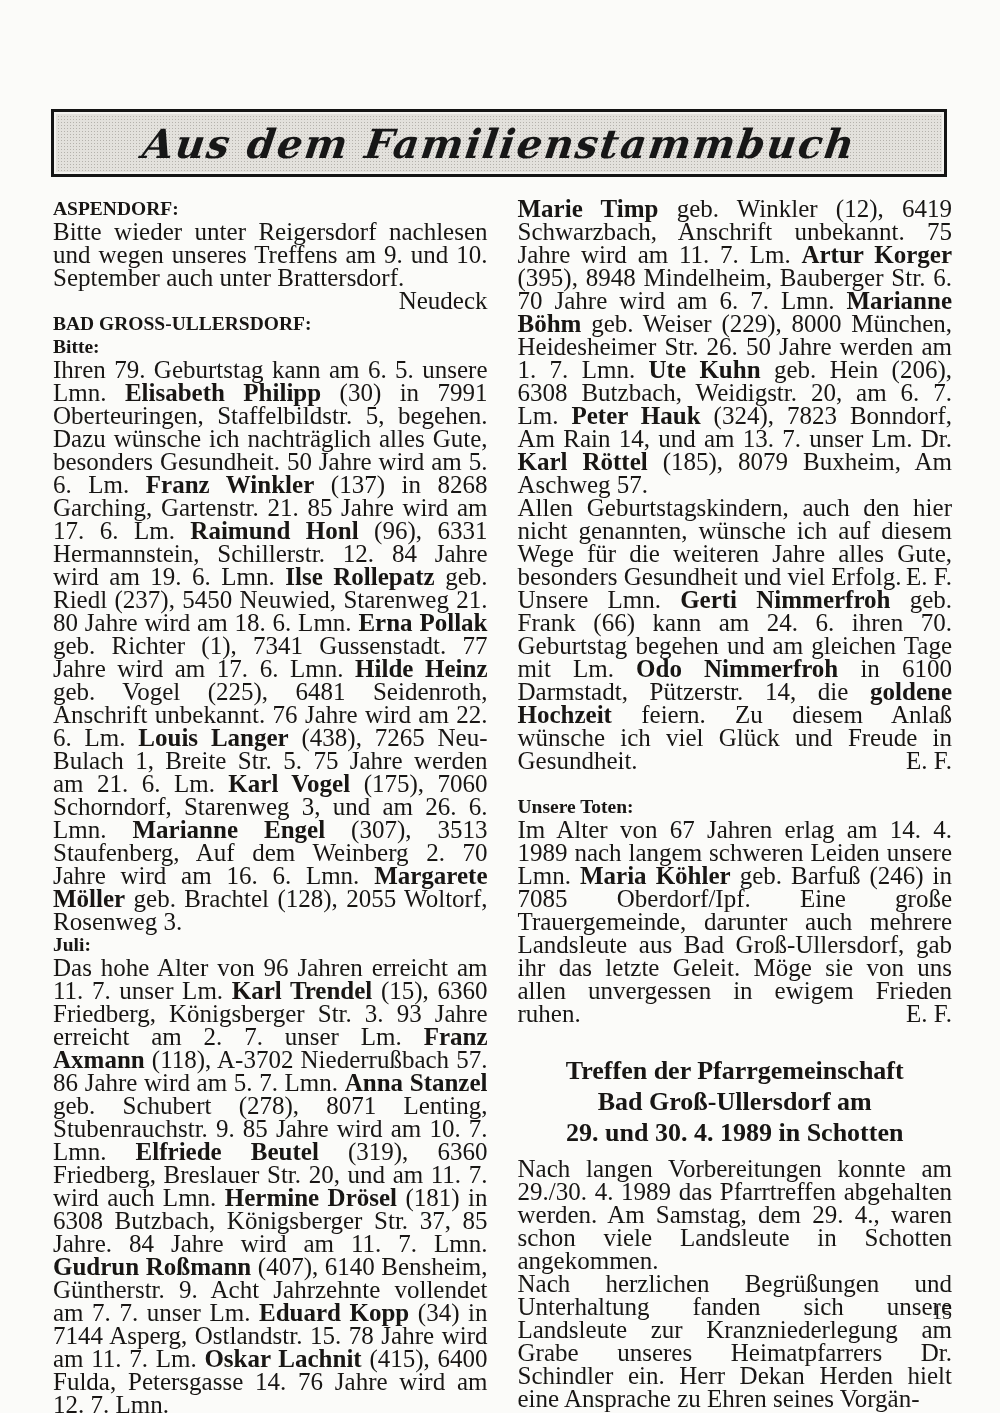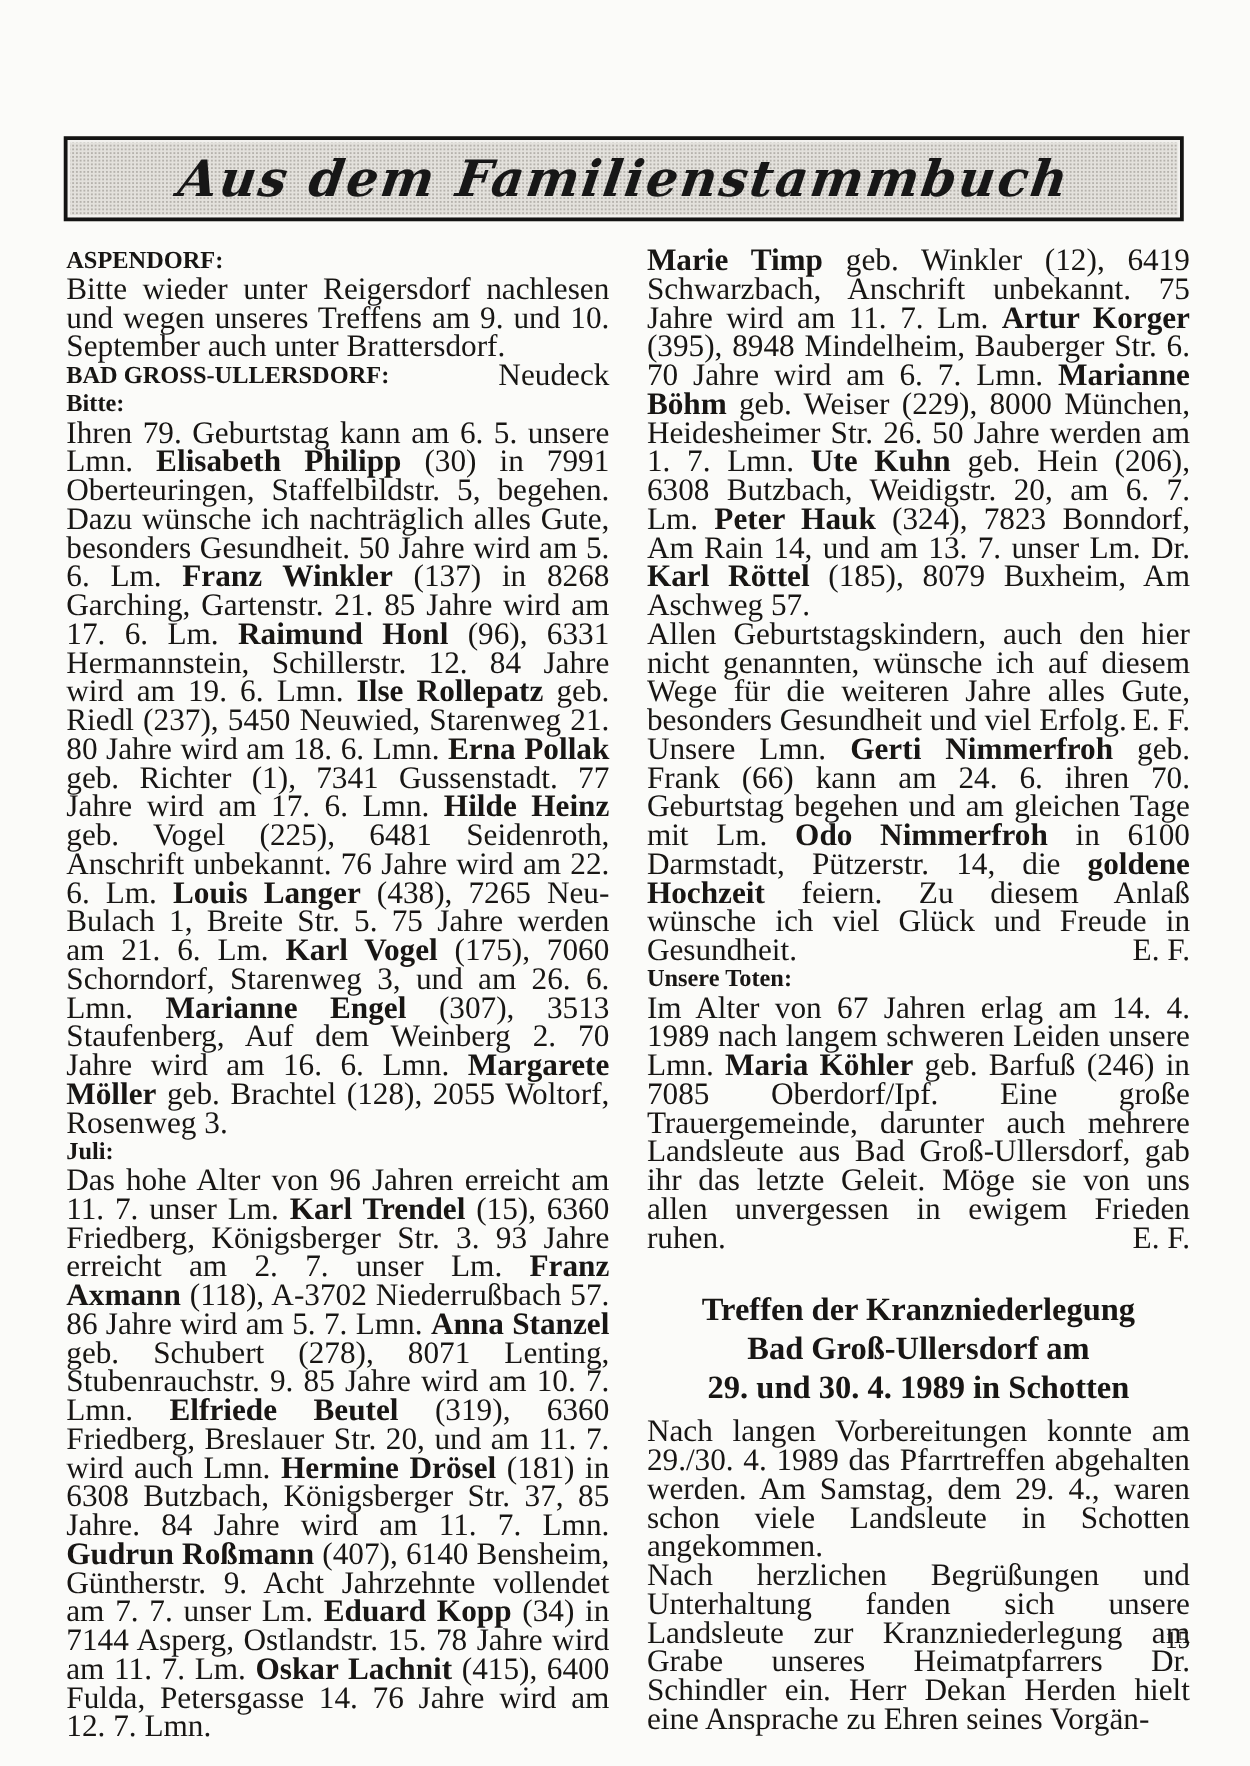--- a/index.html
+++ b/index.html
@@ -45,21 +45,21 @@
     margin:0;
     font-size:25px;line-height:23px;
     text-align:justify;
     hyphens:auto;
   }
   .para .b{font-weight:700;}
   .sig{float:right;}
   .block-heading,.block-subheading{
     margin:0;font-size:19.5px;line-height:23px;font-weight:700;
   }
-  .block-heading.gap{}
+  .block-heading.gap{margin-top:23px;}
   .center-heading{
     margin:30px 0 9px 0;
     font-size:26px;line-height:31px;font-weight:700;
     text-align:center;
   }
 
   .page-number{
     position:absolute;left:53px;top:1301px;width:899px;
     text-align:right;font-size:20px;line-height:23px;
   }
@@ -83,21 +83,21 @@
         <h3 class="block-subheading">Juli:</h3>
         <p class="para"><span>Das hohe Alter von 96 Jahren erreicht am 11. 7. unser Lm. </span><span class="b">Karl Trendel</span><span> (15), 6360 Friedberg, Königsberger Str. 3. 93 Jahre erreicht am 2. 7. unser Lm. </span><span class="b">Franz Axmann</span><span> (118), A-3702 Niederrußbach 57. 86 Jahre wird am 5. 7. Lmn. </span><span class="b">Anna Stanzel</span><span> geb. Schubert (278), 8071 Lenting, Stubenrauchstr. 9. 85 Jahre wird am 10. 7. Lmn. </span><span class="b">Elfriede Beutel</span><span> (319), 6360 Friedberg, Breslauer Str. 20, und am 11. 7. wird auch Lmn. </span><span class="b">Hermine Drösel</span><span> (181) in 6308 Butzbach, Königsberger Str. 37, 85 Jahre. 84 Jahre wird am 11. 7. Lmn. </span><span class="b">Gudrun Roßmann</span><span> (407), 6140 Bensheim, Güntherstr. 9. Acht Jahrzehnte vollendet am 7. 7. unser Lm. </span><span class="b">Eduard Kopp</span><span> (34) in 7144 Asperg, Ostlandstr. 15. 78 Jahre wird am 11. 7. Lm. </span><span class="b">Oskar Lachnit</span><span> (415), 6400 Fulda, Petersgasse 14. 76 Jahre wird am 12. 7. Lmn.</span></p>
       </div>
     <div class="col">
         <p class="para"><span class="b">Marie Timp</span><span> geb. Winkler (12), 6419 Schwarzbach, Anschrift unbekannt. 75 Jahre wird am 11. 7. Lm. </span><span class="b">Artur Korger</span><span> (395), 8948 Mindelheim, Bauberger Str. 6. 70 Jahre wird am 6. 7. Lmn. </span><span class="b">Marianne Böhm</span><span> geb. Weiser (229), 8000 München, Heidesheimer Str. 26. 50 Jahre werden am 1. 7. Lmn. </span><span class="b">Ute Kuhn</span><span> geb. Hein (206), 6308 Butzbach, Weidigstr. 20, am 6. 7. Lm. </span><span class="b">Peter Hauk</span><span> (324), 7823 Bonndorf, Am Rain 14, und am 13. 7. unser Lm. Dr. </span><span class="b">Karl Röttel</span><span> (185), 8079 Buxheim, Am Aschweg 57.</span></p>
         <p class="para"><span>Allen Geburtstagskindern, auch den hier nicht genannten, wünsche ich auf diesem Wege für die weiteren Jahre alles Gute, besonders Gesundheit und viel Erfolg. </span><span class="sig">E. F.</span></p>
         <p class="para"><span>Unsere Lmn. </span><span class="b">Gerti Nimmerfroh</span><span> geb. Frank (66) kann am 24. 6. ihren 70. Geburtstag begehen und am gleichen Tage mit Lm. </span><span class="b">Odo Nimmerfroh</span><span> in 6100 Darmstadt, Pützerstr. 14, die </span><span class="b">goldene Hochzeit</span><span> feiern. Zu diesem Anlaß wünsche ich viel Glück und Freude in Gesundheit. </span><span class="sig">E. F.</span></p>
         <h3 class="block-heading gap">Unsere Toten:</h3>
         <p class="para"><span>Im Alter von 67 Jahren erlag am 14. 4. 1989 nach langem schweren Leiden unsere Lmn. </span><span class="b">Maria Köhler</span><span> geb. Barfuß (246) in 7085 Oberdorf/Ipf. Eine große Trauergemeinde, darunter auch mehrere Landsleute aus Bad Groß-Ullersdorf, gab ihr das letzte Geleit. Möge sie von uns allen unvergessen in ewigem Frieden ruhen. </span><span class="sig">E. F.</span></p>
         <h2 class="center-heading">
-          <div>Treffen der Kranzniederlegung</div>
+          <div>Treffen der Pfarrgemeinschaft</div>
           <div>Bad Groß-Ullersdorf am</div>
           <div>29. und 30. 4. 1989 in Schotten</div>
         </h2>
         <p class="para"><span>Nach langen Vorbereitungen konnte am 29./30. 4. 1989 das Pfarrtreffen abgehalten werden. Am Samstag, dem 29. 4., waren schon viele Landsleute in Schotten angekommen.</span></p>
         <p class="para"><span>Nach herzlichen Begrüßungen und Unterhaltung fanden sich unsere Landsleute zur Kranzniederlegung am Grabe unseres Heimatpfarrers Dr. Schindler ein. Herr Dekan Herden hielt eine Ansprache zu Ehren seines Vorgän-</span></p>
       </div>
   </div>
 
   <div class="page-number">15</div>
 

